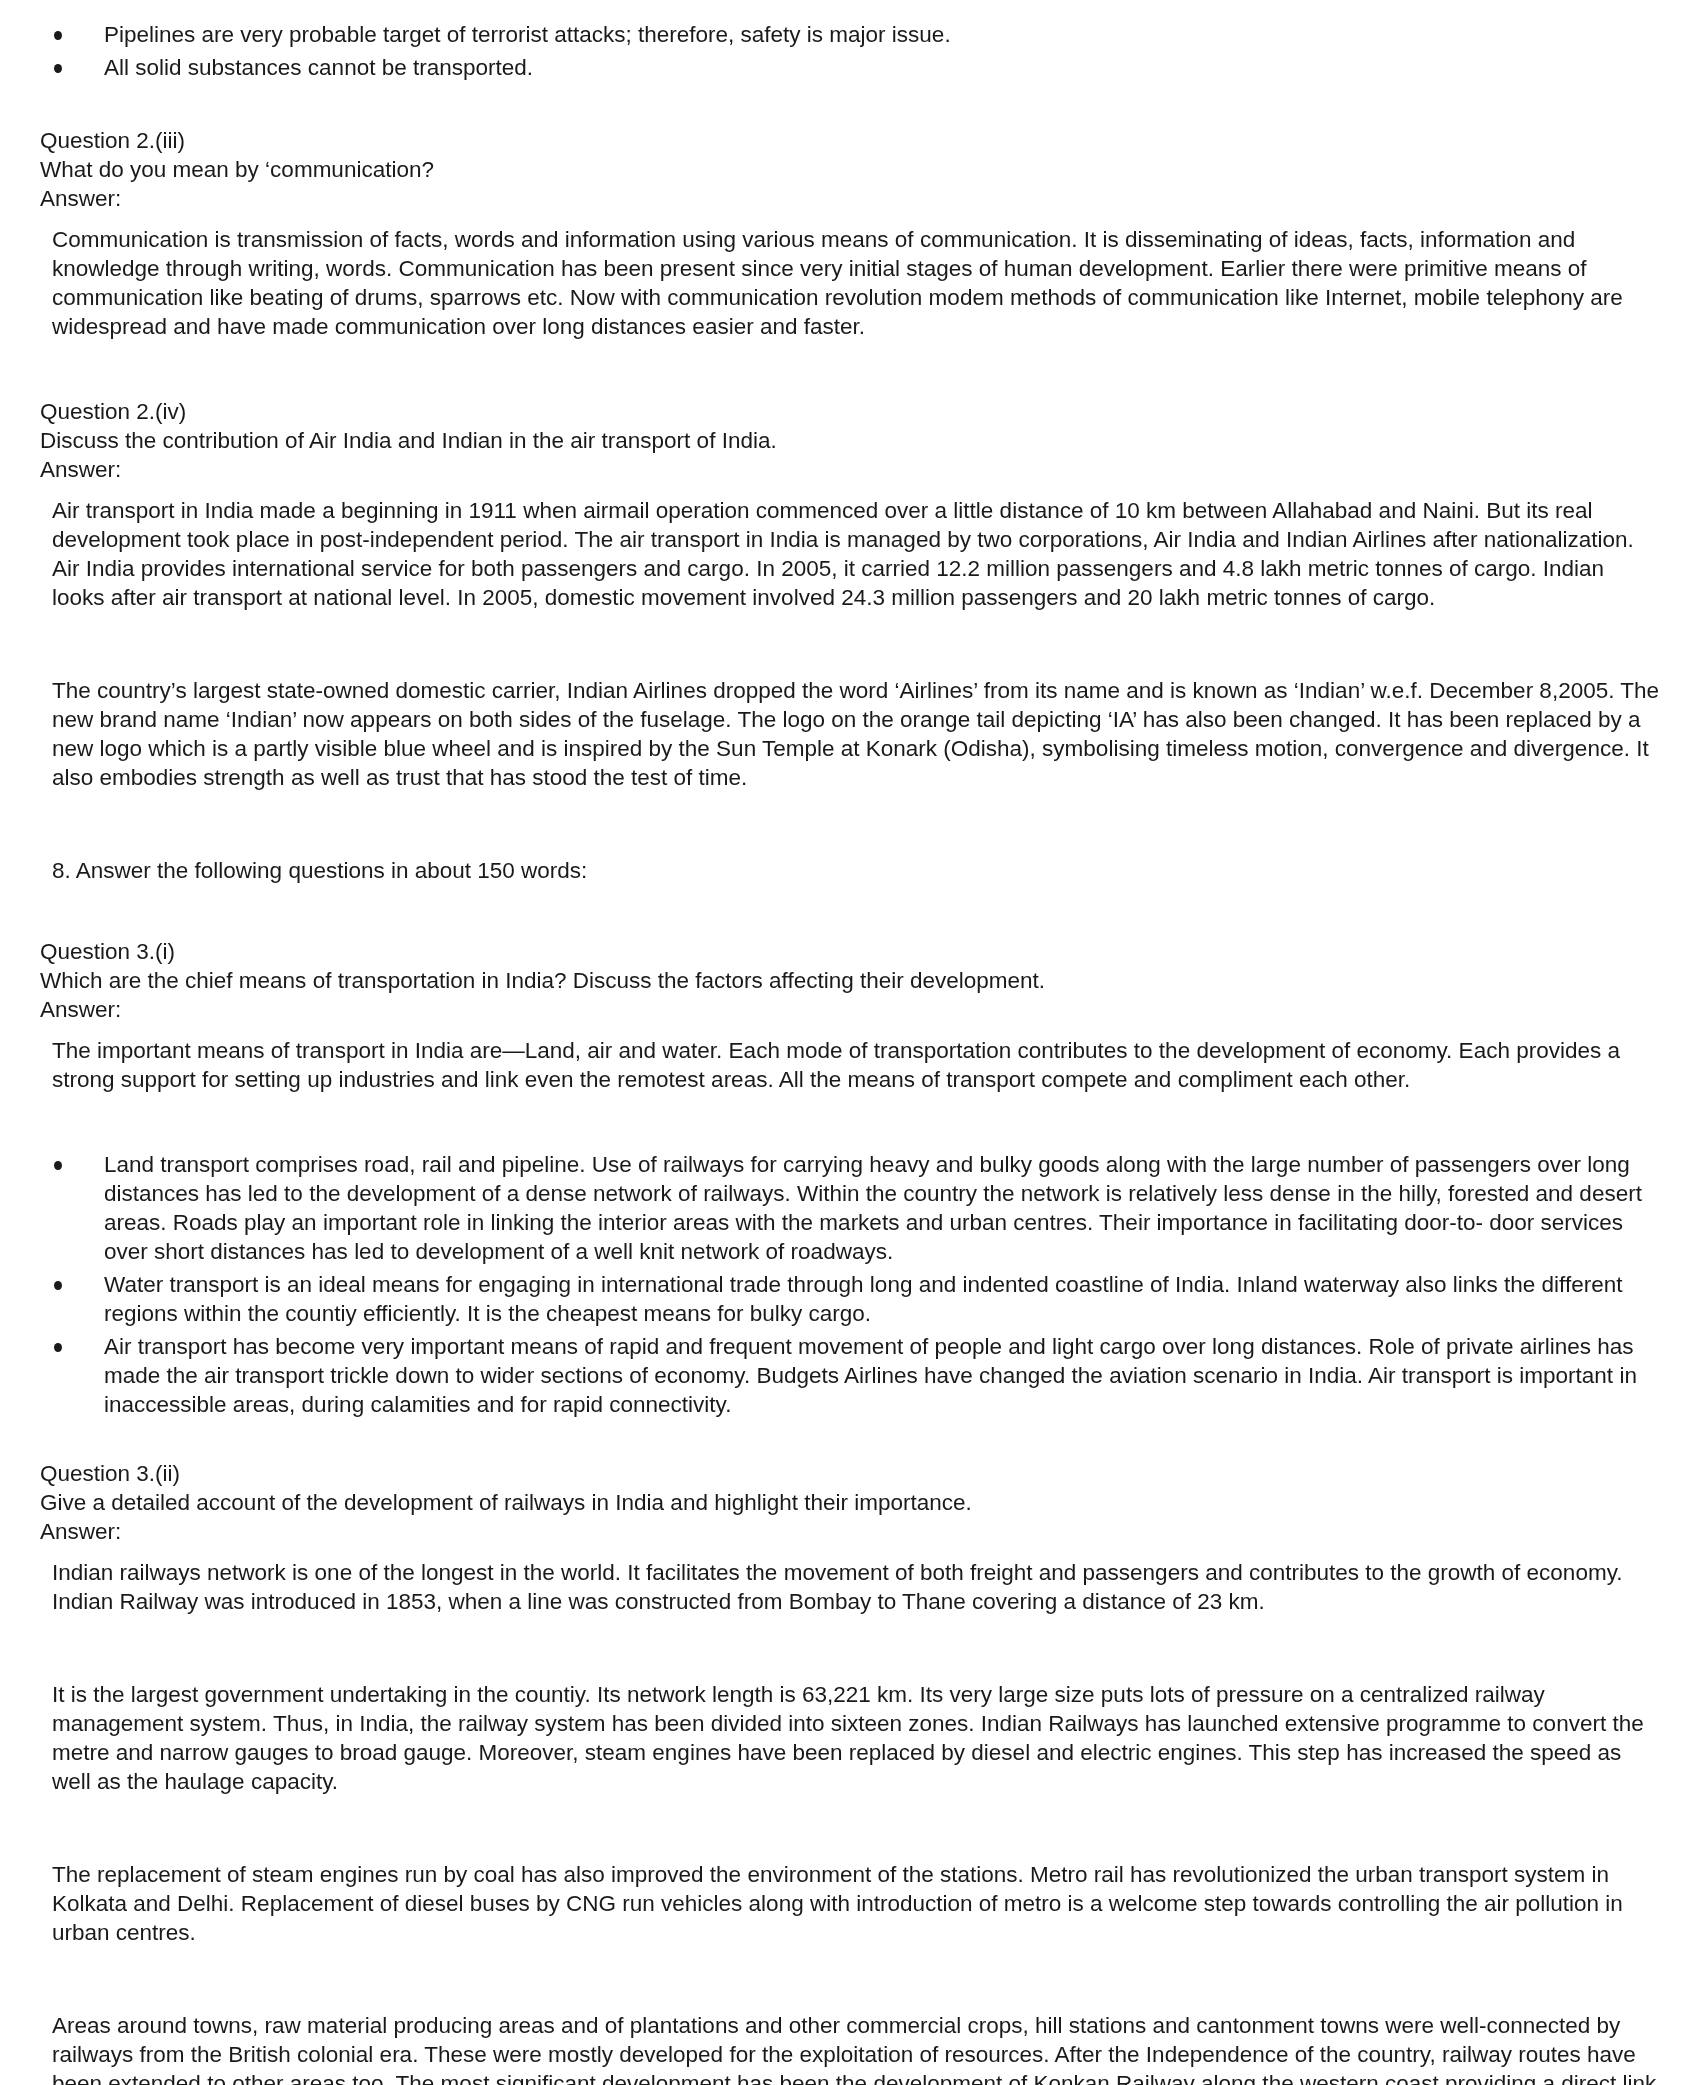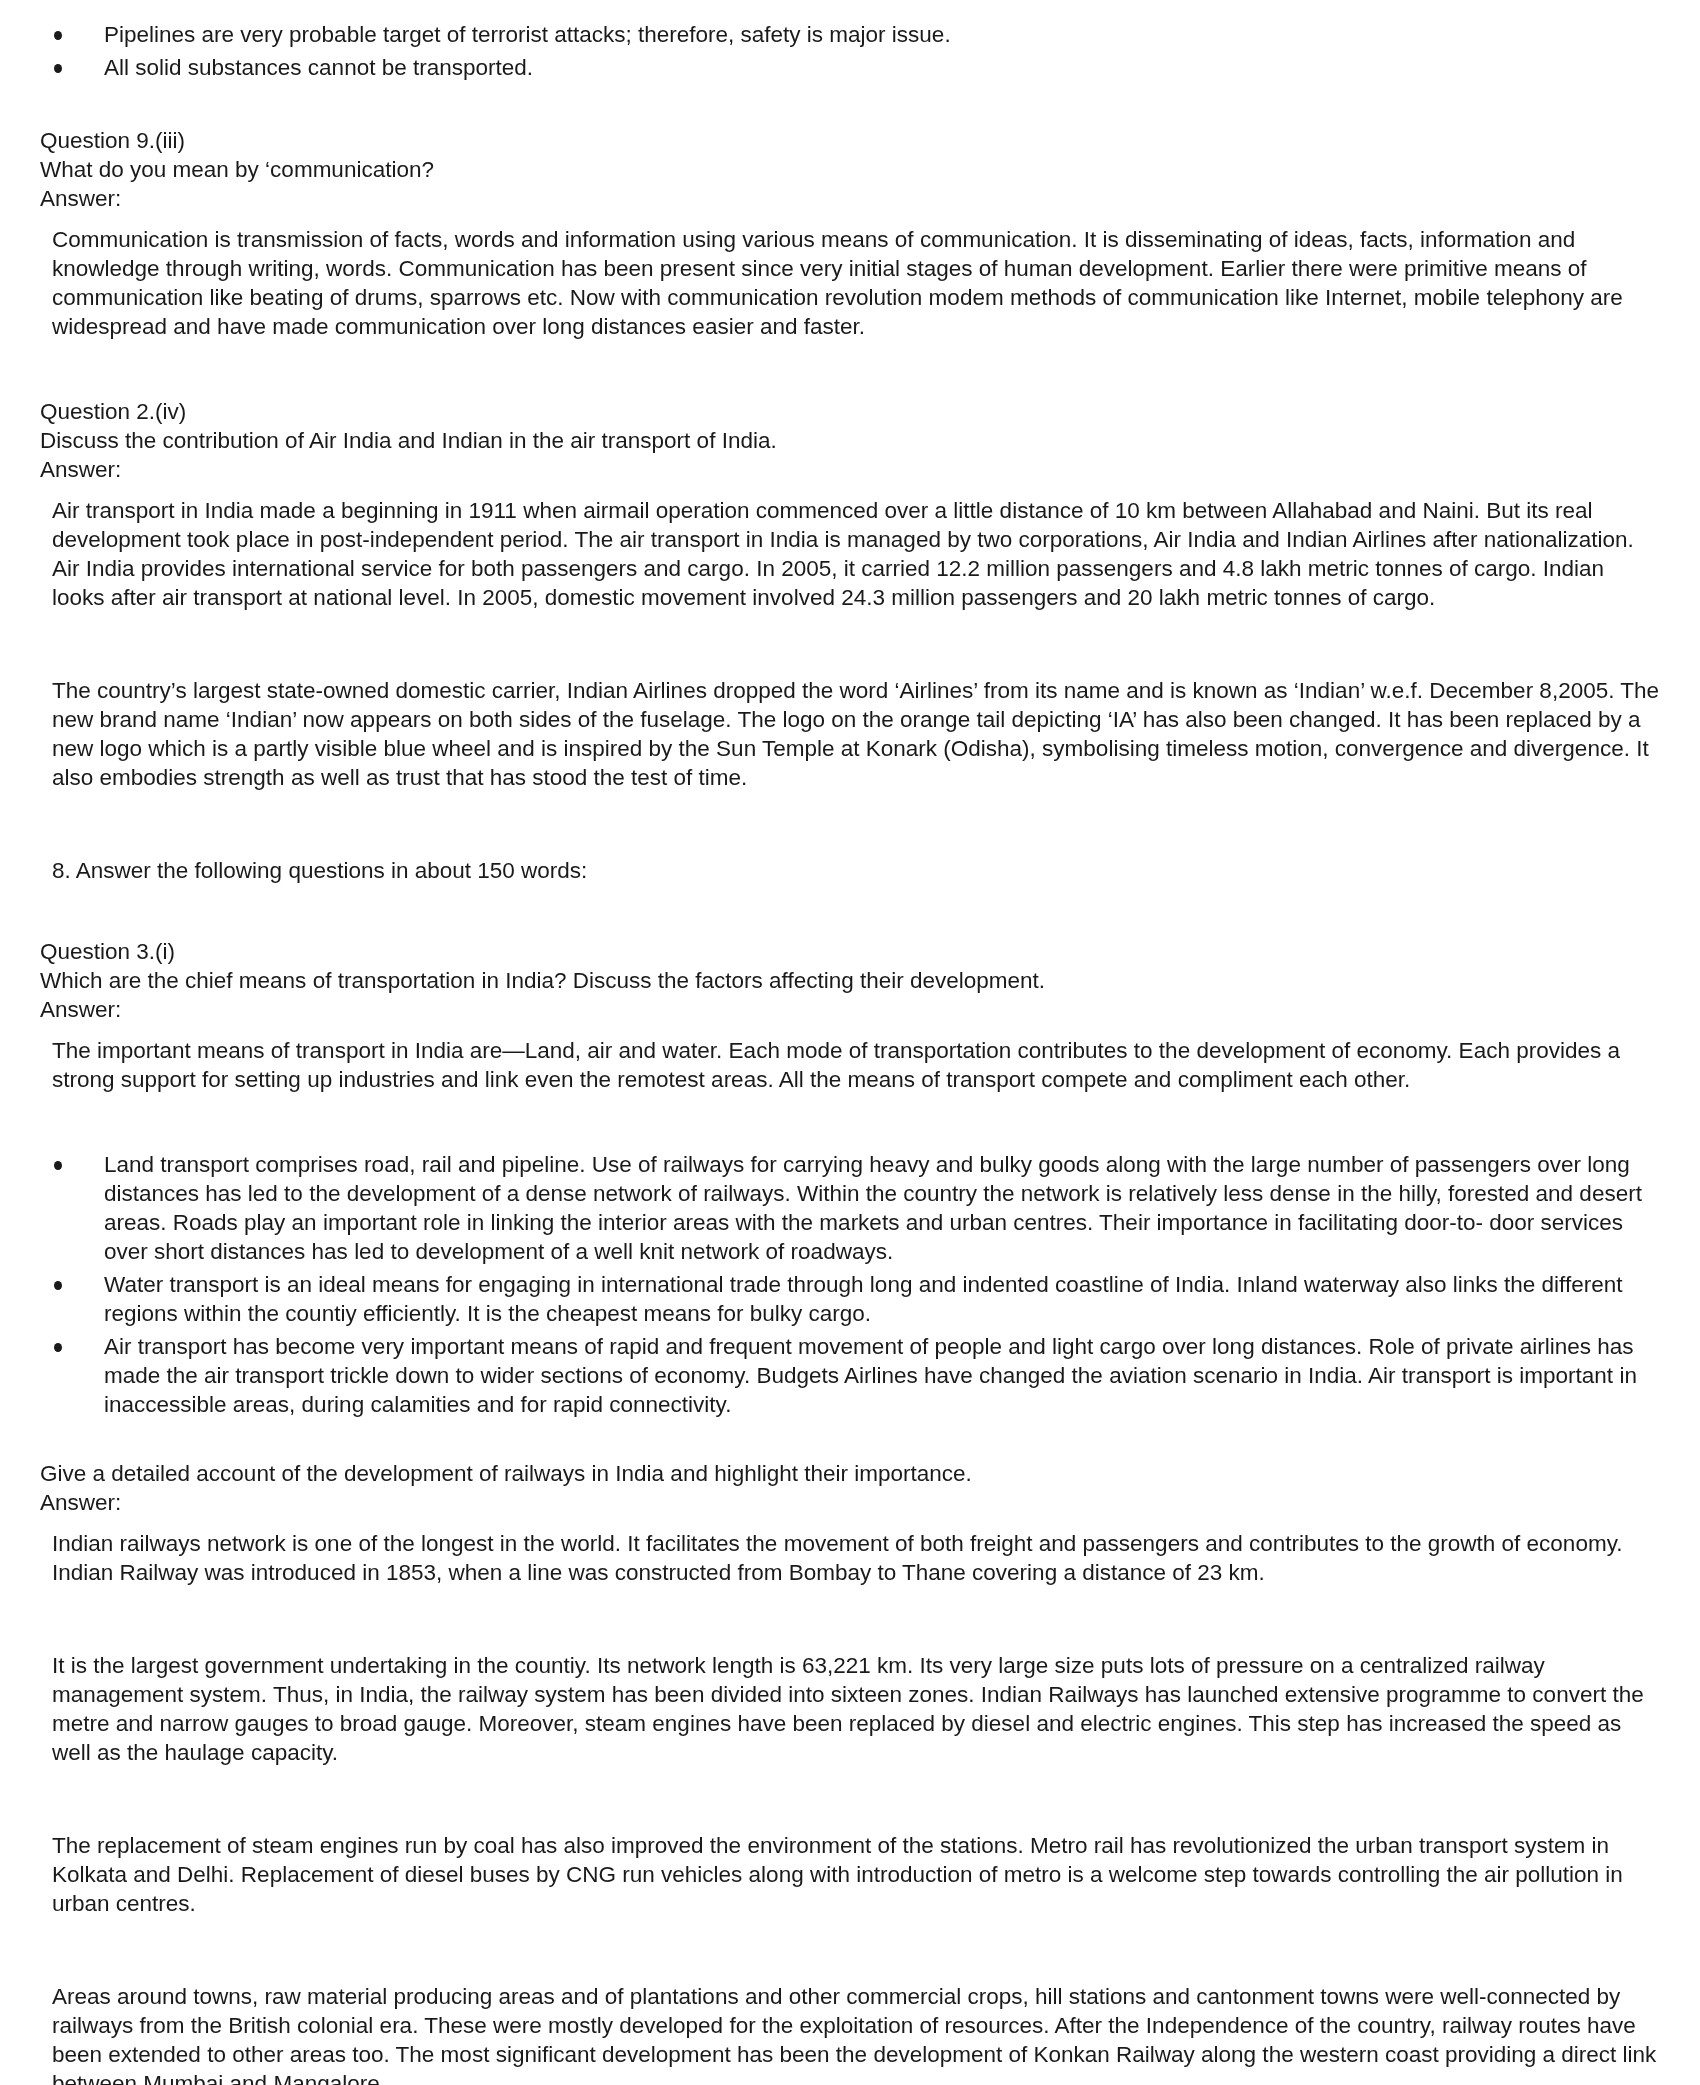--- a/index.html
+++ b/index.html
@@ -30,21 +30,21 @@
 <div class="page">
 
   <ul class="bullets top-list">
     <li><span class="dot"></span><span>Pipelines are very probable target of terrorist attacks; therefore, safety is major issue.</span></li>
     <li><span class="dot"></span><span>All solid substances cannot be transported.</span></li>
   </ul>
 
   <div class="gap-40"></div>
 
   <section>
-    <span class="line">Question 9.(iii)</span>
+    <span class="line">Question 2.(iii)</span>
     <span class="line">What do you mean by ‘communication?</span>
     <span class="line">Answer:</span>
     <p class="p">Communication is transmission of facts, words and information using various means of communication. It is disseminating of ideas, facts, information and knowledge through writing, words. Communication has been present since very initial stages of human development. Earlier there were primitive means of communication like beating of drums, sparrows etc. Now with communication revolution modem methods of communication like Internet, mobile telephony are widespread and have made communication over long distances easier and faster.</p>
   </section>
 
   <div class="gap-44"></div>
 
   <section>
     <span class="line">Question 2.(iv)</span>
     <span class="line">Discuss the contribution of Air India and Indian in the air transport of India.</span>
@@ -69,20 +69,21 @@
     <ul class="bullets">
       <li><span class="dot"></span><span>Land transport comprises road, rail and pipeline. Use of railways for carrying heavy and bulky goods along with the large number of passengers over long distances has led to the development of a dense network of railways. Within the country the network is relatively less dense in the hilly, forested and desert areas. Roads play an important role in linking the interior areas with the markets and urban centres. Their importance in facilitating door-to- door services over short distances has led to development of a well knit network of roadways.</span></li>
       <li><span class="dot"></span><span>Water transport is an ideal means for engaging in international trade through long and indented coastline of India. Inland waterway also links the different regions within the countiy efficiently. It is the cheapest means for bulky cargo.</span></li>
       <li><span class="dot"></span><span>Air transport has become very important means of rapid and frequent movement of people and light cargo over long distances. Role of private airlines has made the air transport trickle down to wider sections of economy. Budgets Airlines have changed the aviation scenario in India. Air transport is important in inaccessible areas, during calamities and for rapid connectivity.</span></li>
     </ul>
   </section>
 
   <div class="gap-36"></div>
 
   <section>
+    <span class="line">Question 3.(ii)</span>
     <span class="line">Give a detailed account of the development of railways in India and highlight their importance.</span>
     <span class="line">Answer:</span>
     <p class="p">Indian railways network is one of the longest in the world. It facilitates the movement of both freight and passengers and contributes to the growth of economy. Indian Railway was introduced in 1853, when a line was constructed from Bombay to Thane covering a distance of 23 km.</p>
     <div class="gap-40"></div>
     <p class="p">It is the largest government undertaking in the countiy. Its network length is 63,221 km. Its very large size puts lots of pressure on a centralized railway management system. Thus, in India, the railway system has been divided into sixteen zones. Indian Railways has launched extensive programme to convert the metre and narrow gauges to broad gauge. Moreover, steam engines have been replaced by diesel and electric engines. This step has increased the speed as well as the haulage capacity.</p>
     <div class="gap-40"></div>
     <p class="p">The replacement of steam engines run by coal has also improved the environment of the stations. Metro rail has revolutionized the urban transport system in Kolkata and Delhi. Replacement of diesel buses by CNG run vehicles along with introduction of metro is a welcome step towards controlling the air pollution in urban centres.</p>
     <div class="gap-40"></div>
     <p class="p">Areas around towns, raw material producing areas and of plantations and other commercial crops, hill stations and cantonment towns were well-connected by railways from the British colonial era. These were mostly developed for the exploitation of resources. After the Independence of the country, railway routes have been extended to other areas too. The most significant development has been the development of Konkan Railway along the western coast providing a direct link between Mumbai and Mangalore.</p>
     <div class="gap-40"></div>

